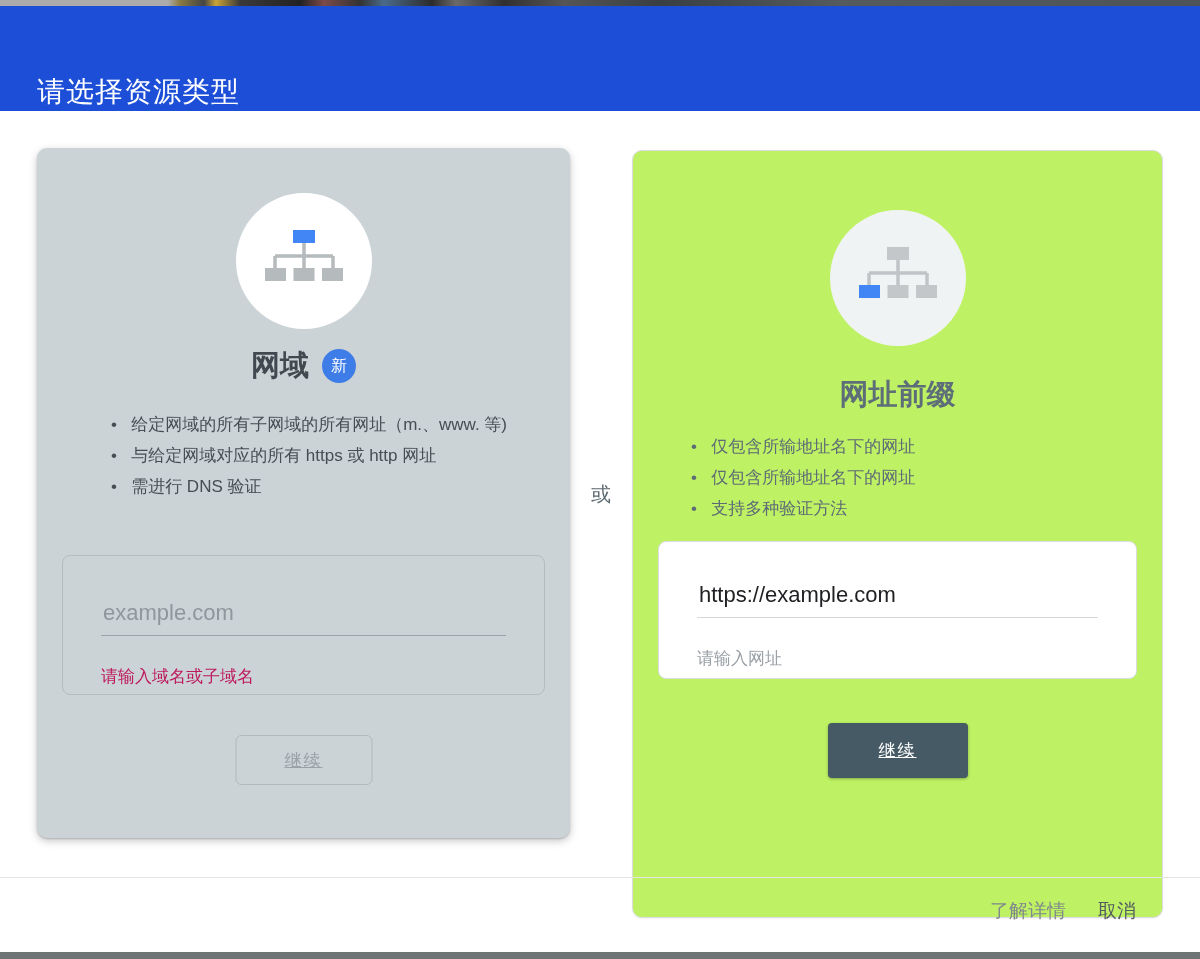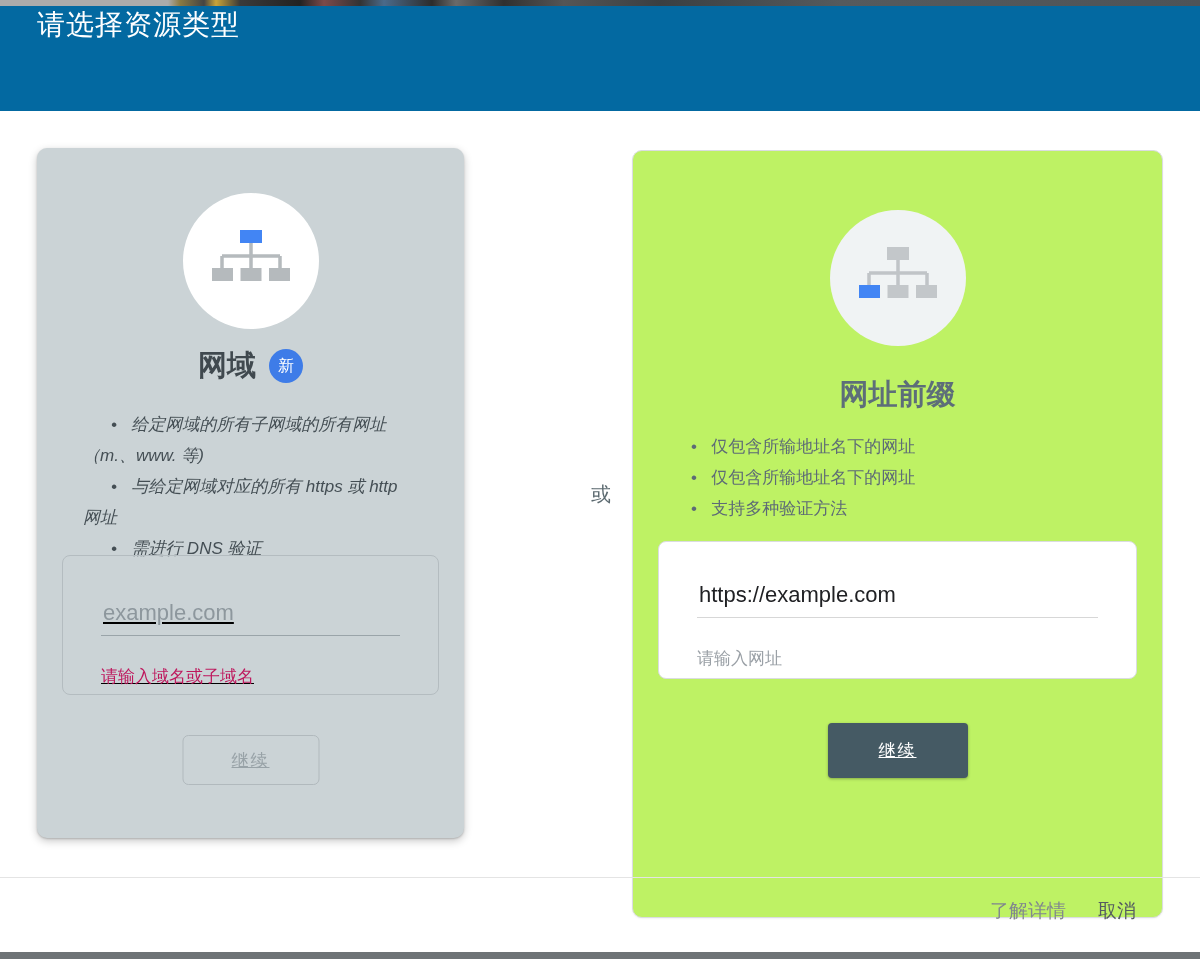--- a/index.html
+++ b/index.html
@@ -20,34 +20,34 @@
       #303030 42%, #555 47%, #3a3f42 55%, #555a5d 70%, #4e5357 100%);
   }
   .bottom-remnant {
     position:absolute; bottom:0; left:0; width:1200px; height:7px;
     background:#6e7376;
   }
 
   
   .dialog-header {
     position:absolute; top:6px; left:0; width:1200px; height:105px;
-    background:#0369a1;
-    display:flex; align-items:flex-start;
+    background:#1d4ed8;
+    display:flex; align-items:flex-end;
     padding-left:37px;
   }
   .dialog-title {
     color:#ffffff; font-size:28px; font-weight:400; letter-spacing:1px;
   }
 
   
   .card {
     position:absolute; border-radius:10px;
   }
   .card-domain {
-    left:37px; top:148px; width:427px; height:690px;
+    left:37px; top:148px; width:533px; height:690px;
     background:#cbd3d6;
     box-shadow:0 3px 8px rgba(0,0,0,.22), 0 1px 2px rgba(0,0,0,.18);
   }
   .card-url {
     left:632px; top:150px; width:531px; height:768px;
     background:#bef264;
     border:1px solid #dadce0;
     box-shadow:0 1px 2px rgba(0,0,0,.05);
   }
 
@@ -67,34 +67,33 @@
   .card-domain .card-title { color:#40494f; }
   .card-url .card-title { color:#5d6e79; margin-top:29px; text-align:center; }
 
   .badge-new {
     width:34px; height:34px; border-radius:50%;
     background:#3e7ce8; color:#fff; font-size:16px;
     display:flex; align-items:center; justify-content:center;
   }
 
   ul.bullets { list-style:none; margin-top:23px; }
-  .card-domain ul.bullets { padding:0 46px; color:#444e54;font-style:italic; }
+  .card-domain ul.bullets { padding:0 46px; color:#444e54; }
   .card-url ul.bullets { padding:0 36px; color:#5d6b76; margin-top:16px; }
   ul.bullets li { font-size:17px; line-height:31px; }
   ul.bullets li::before { content:"\2022\a0\a0\a0"; padding-left:28px; }
   .card-url ul.bullets li::before { padding-left:22px; }
 
   .input-box {
     position:absolute; left:25px; right:25px; border-radius:8px;
   }
   .card-domain .input-box {
     top:407px; height:140px;
     border:1px solid #b4bcc0;
     padding:32px 38px 0;
-    text-decoration:underline;
   }
   .card-url .input-box {
     top:390px; height:138px;
     border:1px solid #dadce0; background:#fff;
     padding:28px 38px 16px;
   }
   .text-input {
     display:block; width:100%;
     background:transparent; border:none; outline:none;
     font-family:"Liberation Sans","DejaVu Sans",sans-serif;

